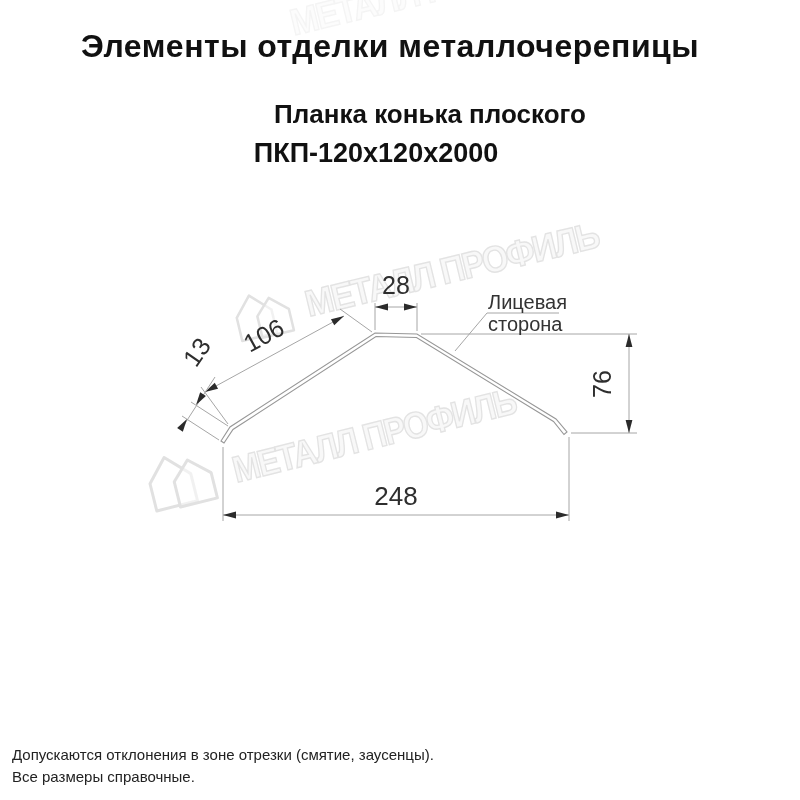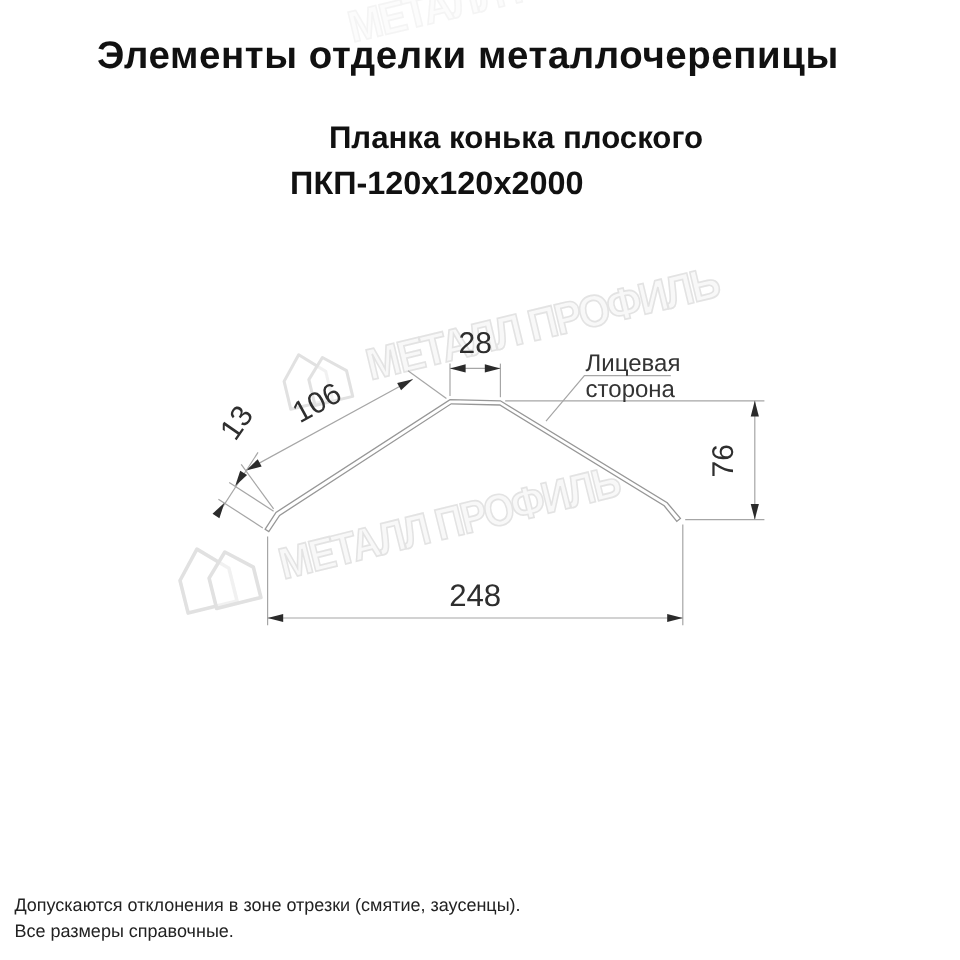--- a/index.html
+++ b/index.html
@@ -2,21 +2,21 @@
 <html><head>
 <meta charset="utf-8">
 <style>
   html,body{margin:0;padding:0;background:#ffffff;width:800px;height:800px;overflow:hidden;
     font-family:"Liberation Sans", sans-serif;}
   .page{position:relative;width:800px;height:800px;background:#fff;}
   .title{position:absolute;left:0;top:28px;width:780px;text-align:center;
     font-size:32px;font-weight:700;color:#111;letter-spacing:0.5px;}
   .subtitle{position:absolute;left:0;top:99px;width:800px;text-align:center;
     font-size:26px;font-weight:700;color:#111;padding-left:30px;}
-  .prodcode{position:absolute;left:0;top:138px;width:728px;text-align:center;
+  .prodcode{position:absolute;left:12px;top:138px;width:728px;text-align:center;
     font-size:27px;font-weight:700;color:#111;}
   .footer{position:absolute;left:12px;top:744px;font-size:15px;color:#222;line-height:22px;}
   svg{position:absolute;left:0;top:0;}
   .dimtxt{font-size:25px;fill:#2e2e2e;font-family:"Liberation Sans",sans-serif;}
   .dimtxt-big{font-size:26px;fill:#2e2e2e;font-family:"Liberation Sans",sans-serif;}
   .lbltxt{font-size:20px;fill:#333;font-family:"Liberation Sans",sans-serif;}
   .thin{stroke:#a6a6a6;stroke-width:1;fill:none;}
   .profile{stroke:#979797;stroke-width:1.1;fill:none;}
   .arr{fill:#2b2b2b;stroke:none;}
   .wm-text{font-size:37px;font-weight:700;fill:#f8f8f8;stroke:#e0e0e0;stroke-width:1.4px;

